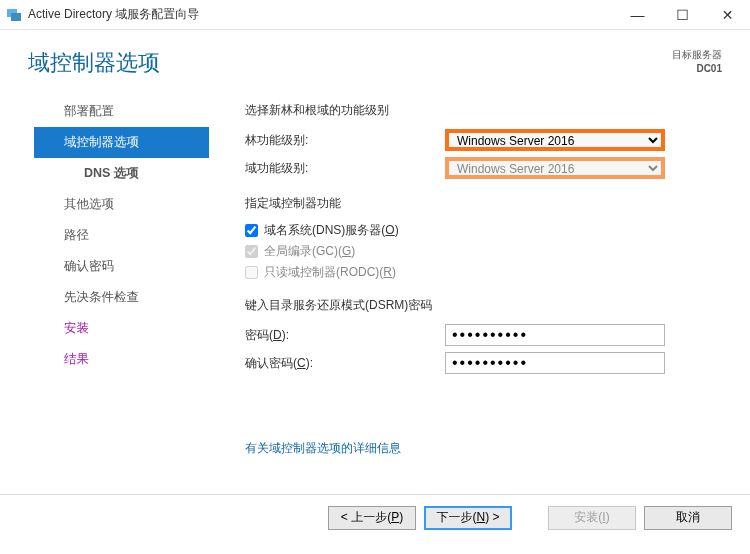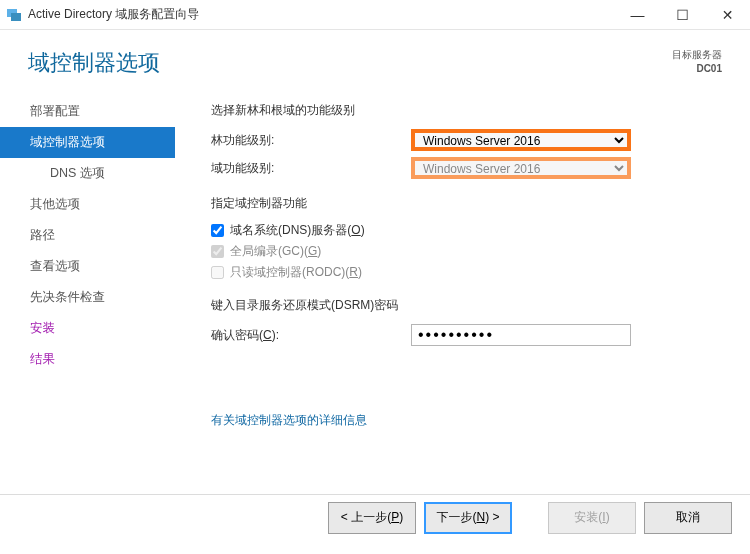--- a/index.html
+++ b/index.html
@@ -5,39 +5,39 @@
   * { box-sizing: border-box; font-family: "Microsoft YaHei", "Segoe UI", sans-serif; }
   body { margin: 0; background: #fff; width: 750px; height: 554px; overflow: hidden; font-size: 12px; color: #333; }
   .titlebar { height: 30px; display: flex; align-items: center; padding-left: 6px; border-bottom: 1px solid #e5e5e5; }
   .titlebar .icon { width: 16px; height: 16px; margin-right: 6px; display:inline-flex; align-items:center; justify-content:center; }
   .titlebar .title { flex: 1; font-size: 12px; }
   .winbtns { display:flex; }
   .winbtn { width: 45px; height: 30px; display:flex; align-items:center; justify-content:center; font-size: 14px; cursor:pointer; }
   .header { padding: 18px 28px 6px 28px; position: relative; }
   .header h1 { margin: 0; font-weight: normal; font-size: 22px; color: #10689d; }
   .header .target { position:absolute; right: 28px; top: 18px; text-align: right; font-size: 10px; color:#555; line-height:1.4; }
-  .body { display:flex; height: 410px; }
+  .body { display:flex; height: 410px; padding-left: 34px; }
   .nav { width: 175px; padding-top: 12px; }
   .nav .item { padding: 7px 0 7px 30px; color:#555; cursor:pointer; font-size:12.5px; }
-  .nav .item.sub { padding-left: 50px; }
+  .nav .item.sub { padding-left: 50px; font-weight: bold; }
   .nav .item.selected { background:#1979ca; color:#fff; }
   .nav .item.disabled { color:#a21caf; cursor:default; }
   .content { flex:1; padding: 14px 28px 0 36px; }
   .section-label { margin: 4px 0 10px; }
   .row { display:flex; align-items:center; margin: 6px 0; }
   .row .lbl { width: 200px; }
   select.combo { width: 220px; height: 22px; border:4px solid #f97316; background:#f8f8f8; font-size:12px; padding:0 4px; }
   select.combo[disabled] { color:#555; background:#f3f3f3; }
   .chk { display:flex; align-items:center; gap:6px; margin: 4px 0; }
   .chk input { width:13px; height:13px; margin:0; }
   .chk.disabled { color:#888; }
   input.pw { width: 220px; height: 22px; border:1px solid #b5b5b5; padding: 0 6px; font-size:16px; letter-spacing: 2px; }
   .link { color:#1068a3; cursor:pointer; margin-top: 60px; display:inline-block; }
   .footer { border-top: 1px solid #dcdcdc; height: 46px; display:flex; align-items:center; justify-content:flex-end; padding: 0 18px; gap: 8px; }
-  .footer button { min-width: 88px; height: 32px; border:1px solid #9c9c9c; background:#e9e9e9; font-size:12px; cursor:pointer; }
+  .footer button { min-width: 88px; height: 24px; border:1px solid #9c9c9c; background:#e9e9e9; font-size:12px; cursor:pointer; }
   .footer button.primary { border: 2px solid #3399ff; padding:0 6px; }
   .footer button:disabled { color:#a0a0a0; background:#ededed; border-color:#c8c8c8; cursor:default; }
   .u { text-decoration: underline; }
 </style>
 </head>
 <body>
 
 <div class="titlebar">
   <span class="icon">
     <svg width="16" height="16" viewBox="0 0 16 16">
@@ -61,21 +61,21 @@
   </div>
 </div>
 
 <div class="body">
   <div class="nav" id="nav">
       <div class="item">部署配置</div>
       <div class="item selected">域控制器选项</div>
       <div class="item sub">DNS 选项</div>
       <div class="item">其他选项</div>
       <div class="item">路径</div>
-      <div class="item">查看选项</div>
+      <div class="item">确认密码</div>
       <div class="item">先决条件检查</div>
       <div class="item disabled">安装</div>
       <div class="item disabled">结果</div>
     </div>
 
   <div class="content">
     <div class="section-label">选择新林和根域的功能级别</div>
     <div class="row">
       <span class="lbl">林功能级别:</span>
       <select class="combo">
@@ -97,20 +97,24 @@
     <label class="chk disabled">
       <input type="checkbox" checked="" disabled="" style="">
       <span><span>全局编录(GC)(</span><span class="u">G</span><span>)</span></span>
     </label>
     <label class="chk disabled">
       <input type="checkbox" disabled="" style="">
       <span><span>只读域控制器(RODC)(</span><span class="u">R</span><span>)</span></span>
     </label>
 
     <div class="section-label" style="margin-top:16px;">键入目录服务还原模式(DSRM)密码</div>
+    <div class="row" style="margin-top:10px;">
+      <span class="lbl"><span>密码(</span><span class="u">D</span><span>):</span></span>
+      <input class="pw" type="password" value="••••••••••" style="">
+    </div>
     <div class="row">
       <span class="lbl"><span>确认密码(</span><span class="u">C</span><span>):</span></span>
       <input class="pw" type="password" value="••••••••••" style="">
     </div>
 
     <span class="link">有关域控制器选项的详细信息</span>
   </div>
 </div>
 
 <div class="footer">

